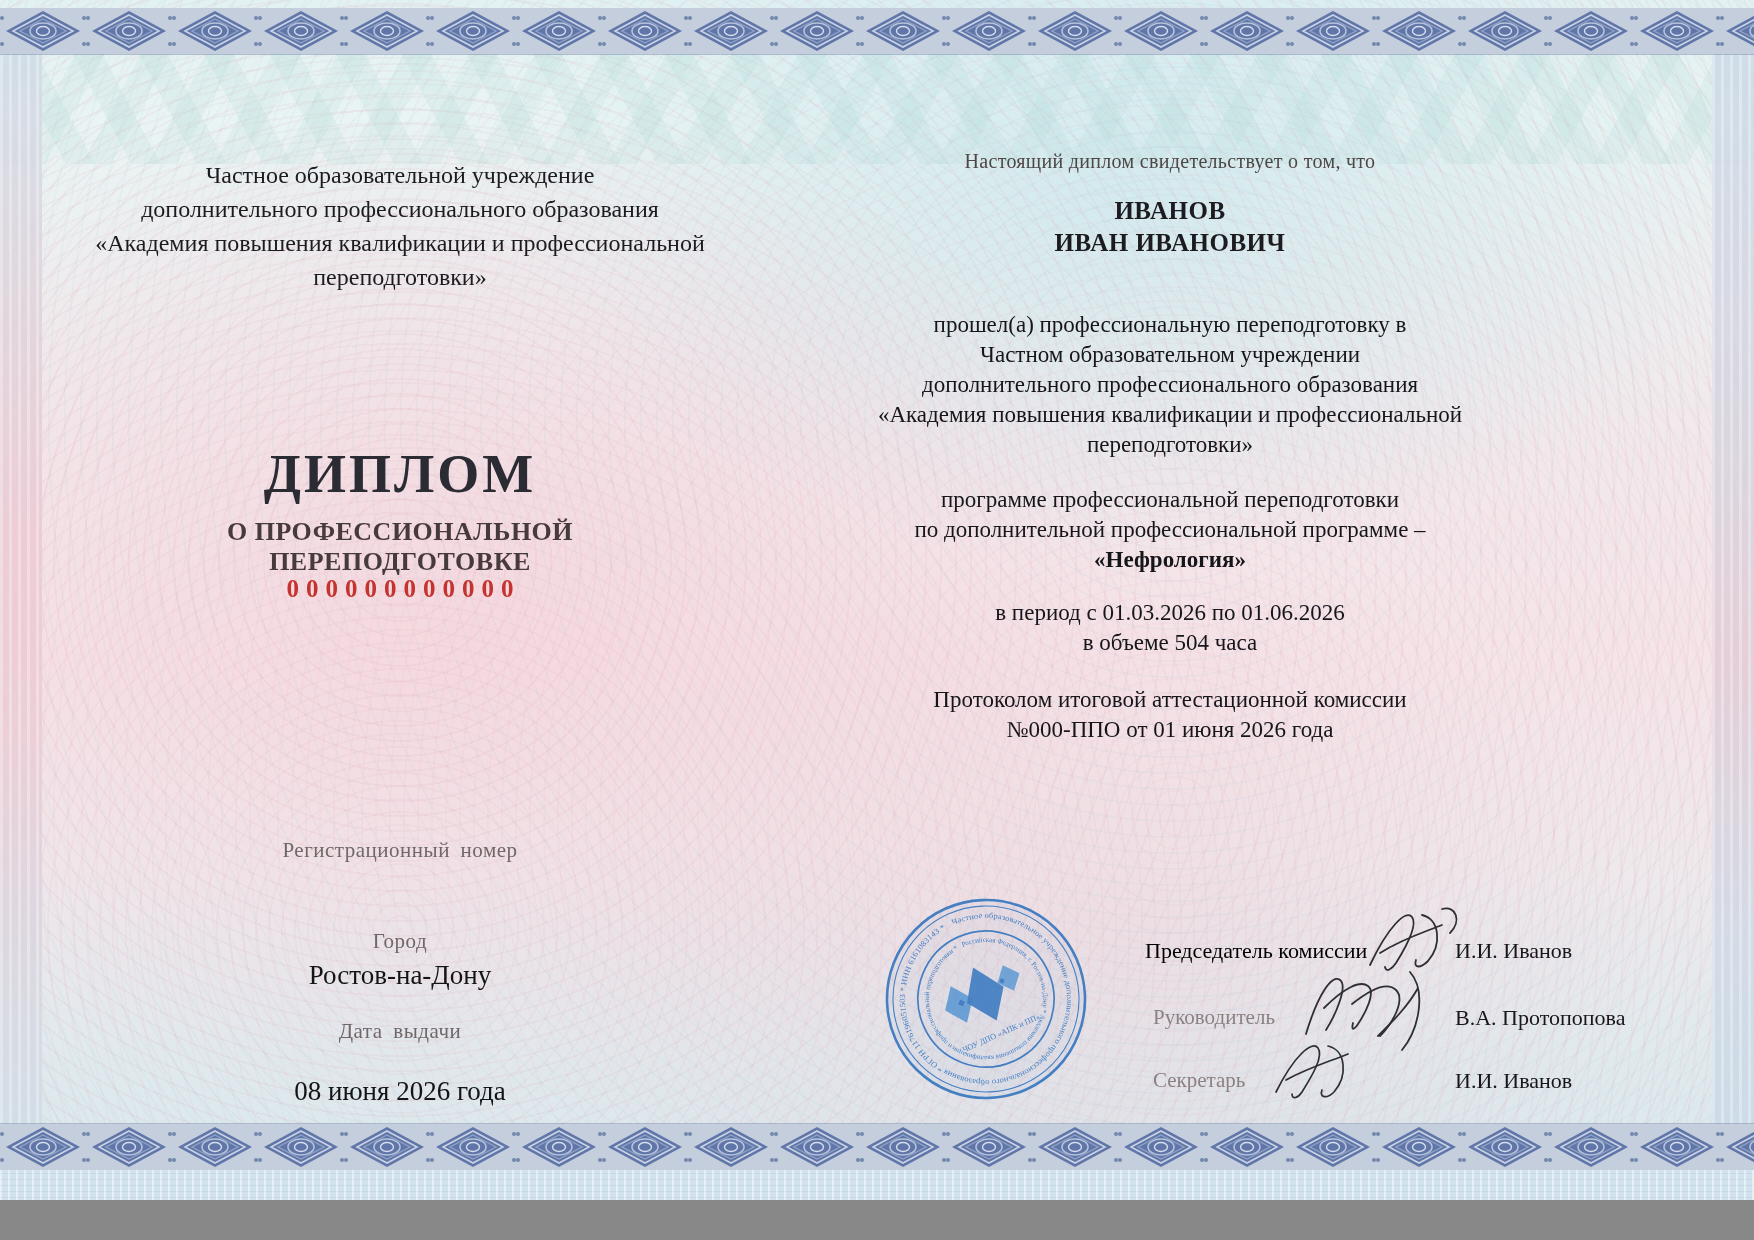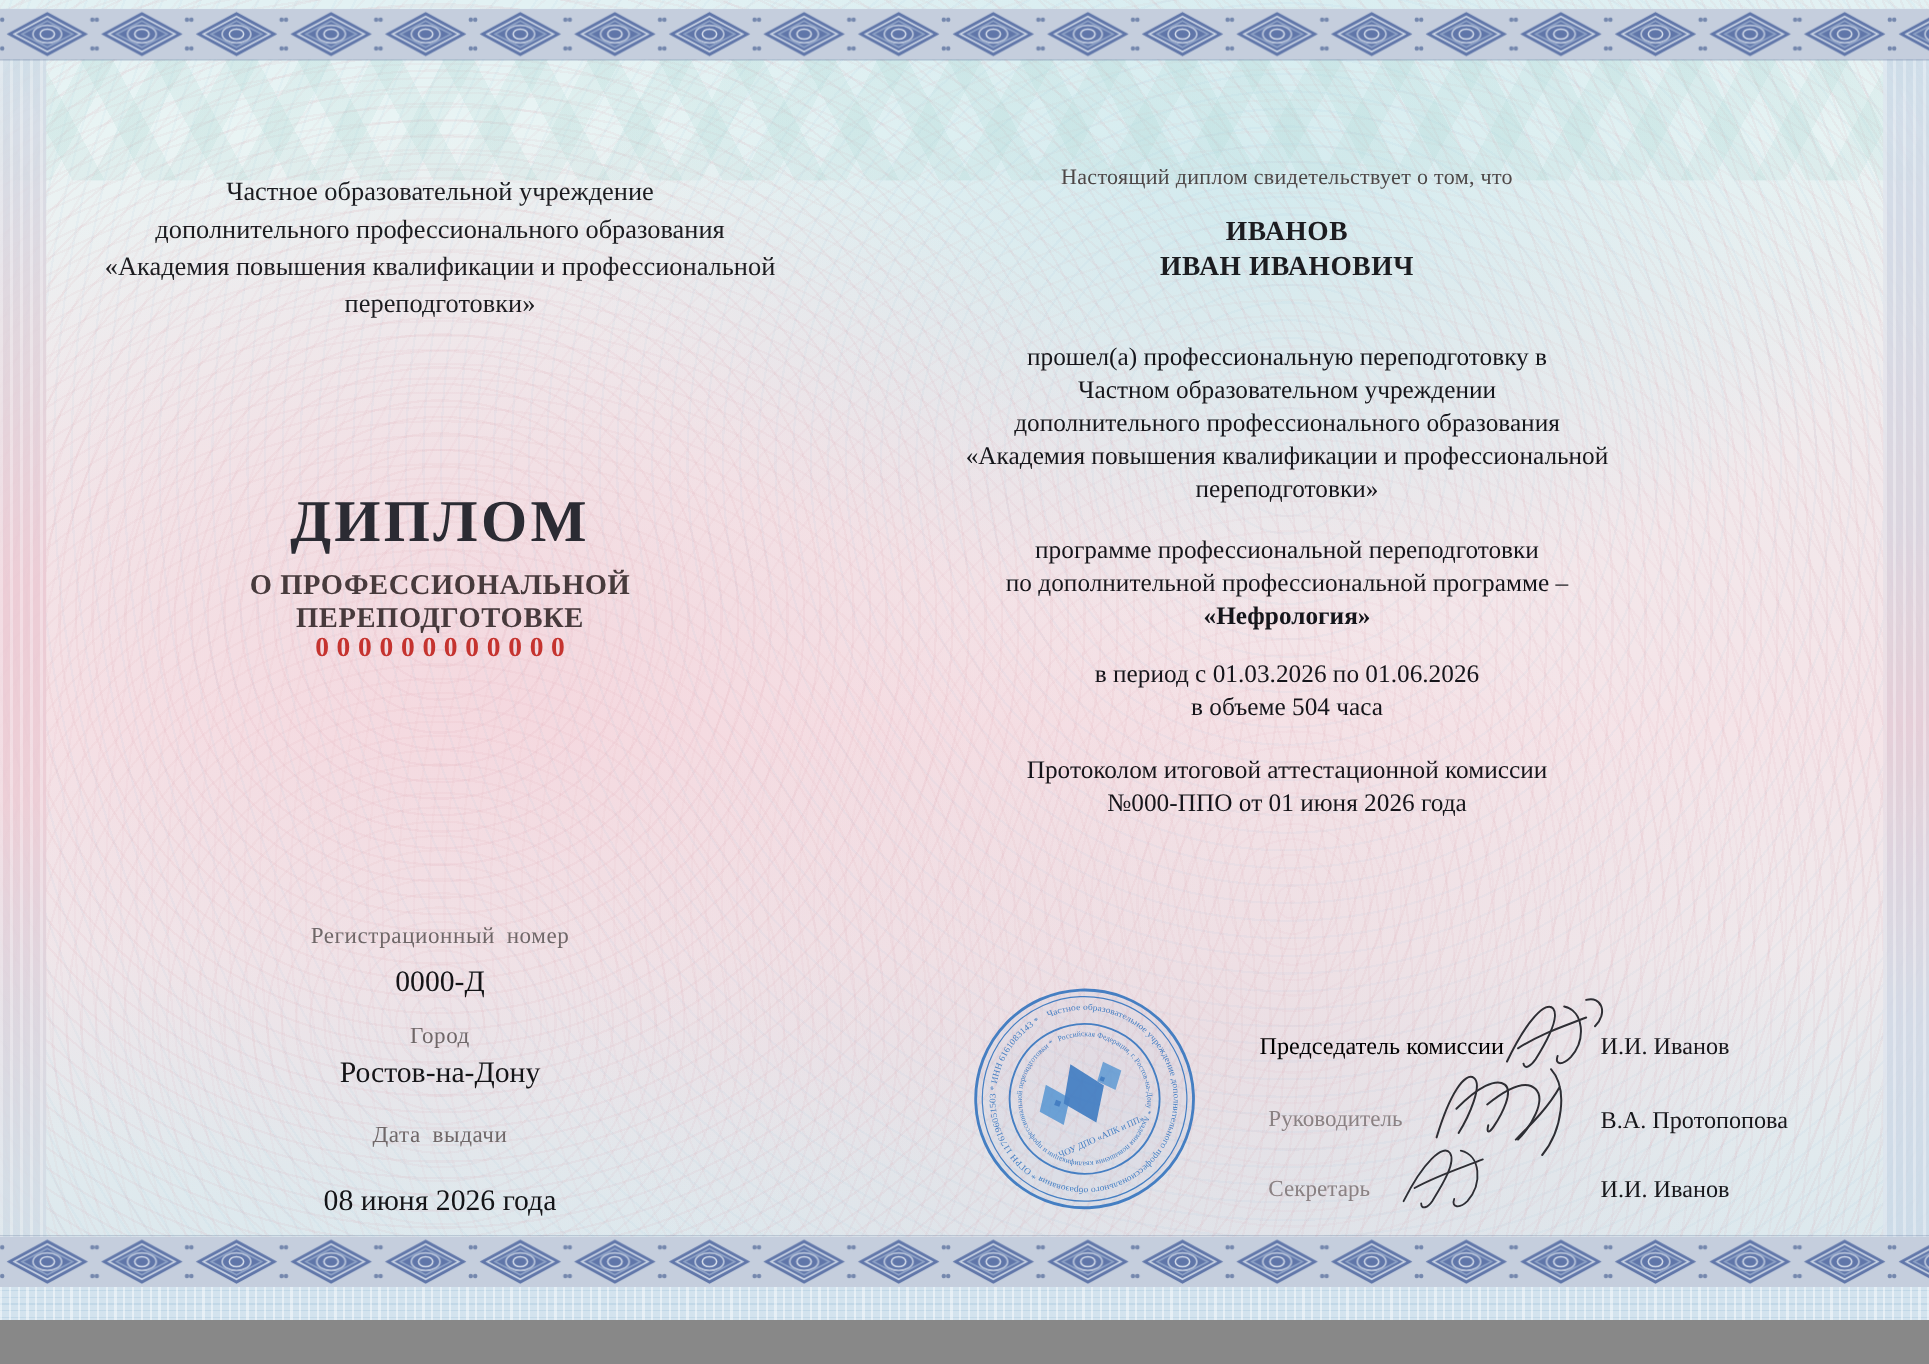--- a/index.html
+++ b/index.html
@@ -110,21 +110,20 @@
   </div>
 
   <div class="t lnar" style="top:443px; font-size:54px; font-weight:bold; letter-spacing:3px; color:#2b2b33;">ДИПЛОМ</div>
 
   <div class="t lnar" style="top:517px; font-size:26px; font-weight:bold; letter-spacing:.5px; color:#473a3c;">О ПРОФЕССИОНАЛЬНОЙ ПЕРЕПОДГОТОВКЕ</div>
 
   <div class="t lnar" style="top:575px; font-size:25px; font-weight:bold; letter-spacing:7px; text-indent:7px; color:#c5332f;">000000000000</div>
 
 
   <div class="t lnar smallgray" style="top:838px;">Регистрационный номер</div>
-  <div class="t lnar value" style="top:877px;">0000-Д</div>
 
   <div class="t lnar smallgray" style="top:929px;">Город</div>
   <div class="t lnar value" style="top:960px;">Ростов-на-Дону</div>
 
   <div class="t lnar smallgray" style="top:1019px;">Дата выдачи</div>
   <div class="t lnar value" style="top:1076px;">08 июня 2026 года</div>
 
   <div class="t rcol" style="top:150px; font-size:20px; letter-spacing:.3px; color:#4d4747;">Настоящий диплом свидетельствует о том, что</div>
 
   <div class="t rcol" style="top:197px; font-size:25px; font-weight:bold; letter-spacing:.5px;">ИВАНОВ</div>

